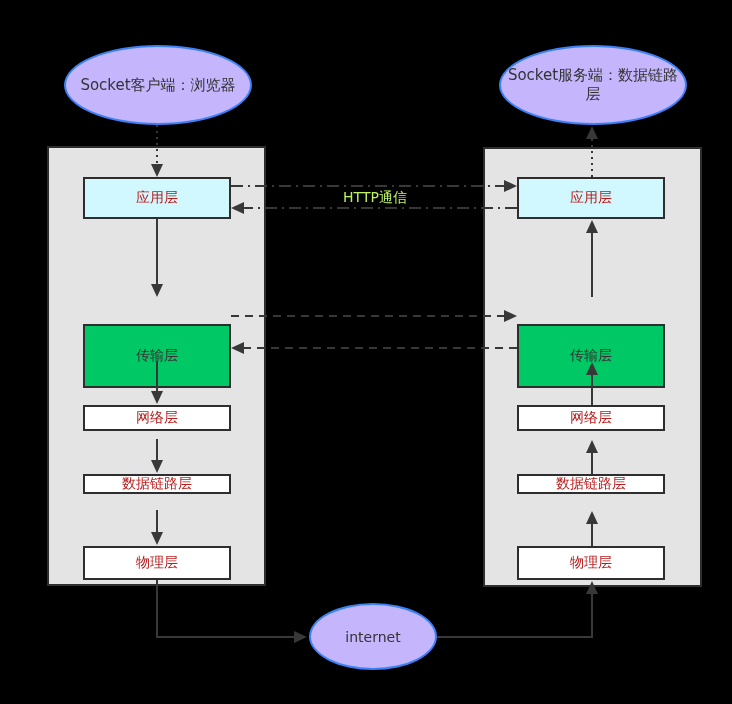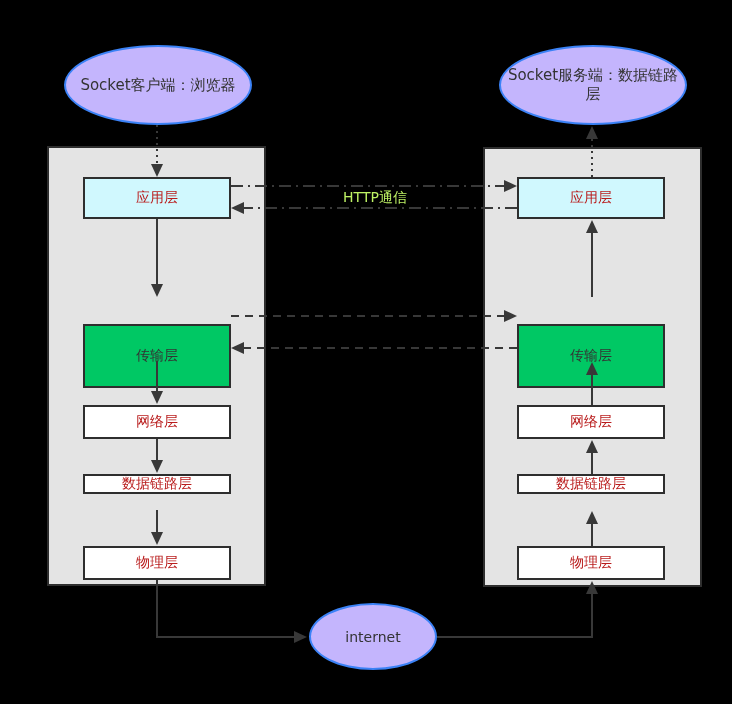--- a/index.html
+++ b/index.html
@@ -28,21 +28,21 @@
   .layer {
     position:absolute; width:148px; box-sizing:border-box;
     border:2px solid #2e2e2e; background:#fff;
     display:flex; align-items:center; justify-content:center;
     font-size:14px; color:#b91c1c;
   }
   .lx { left:83px; }
   .rx { left:517px; }
   .layer-app   { top:177px; height:42px; background:var(--application-fill, #d0f8fe); }
   .layer-trans { top:297px; height:64px; background:var(--transport-fill, #00c864); color:#333;margin-top:27px; }
-  .layer-net   { top:405px; height:34px; }
+  .layer-net   { top:405px; height:26px; }
   .layer-dl    { top:474px; height:20px;text-align:right; }
   .layer-phy   { top:546px; height:34px; }
   .edge-label {
     position:absolute; width:200px; text-align:center;
     color:#bef264; font-size:14px; line-height:16px;
   }
   .http-label { left:275px; top:189px; }
   .tcp-label  { left:275px; top:324px; }
   svg.wires { position:absolute; left:0; top:0; pointer-events:none; }
   svg.wires path { stroke:var(--line, #383838); stroke-width:2; fill:none; }

